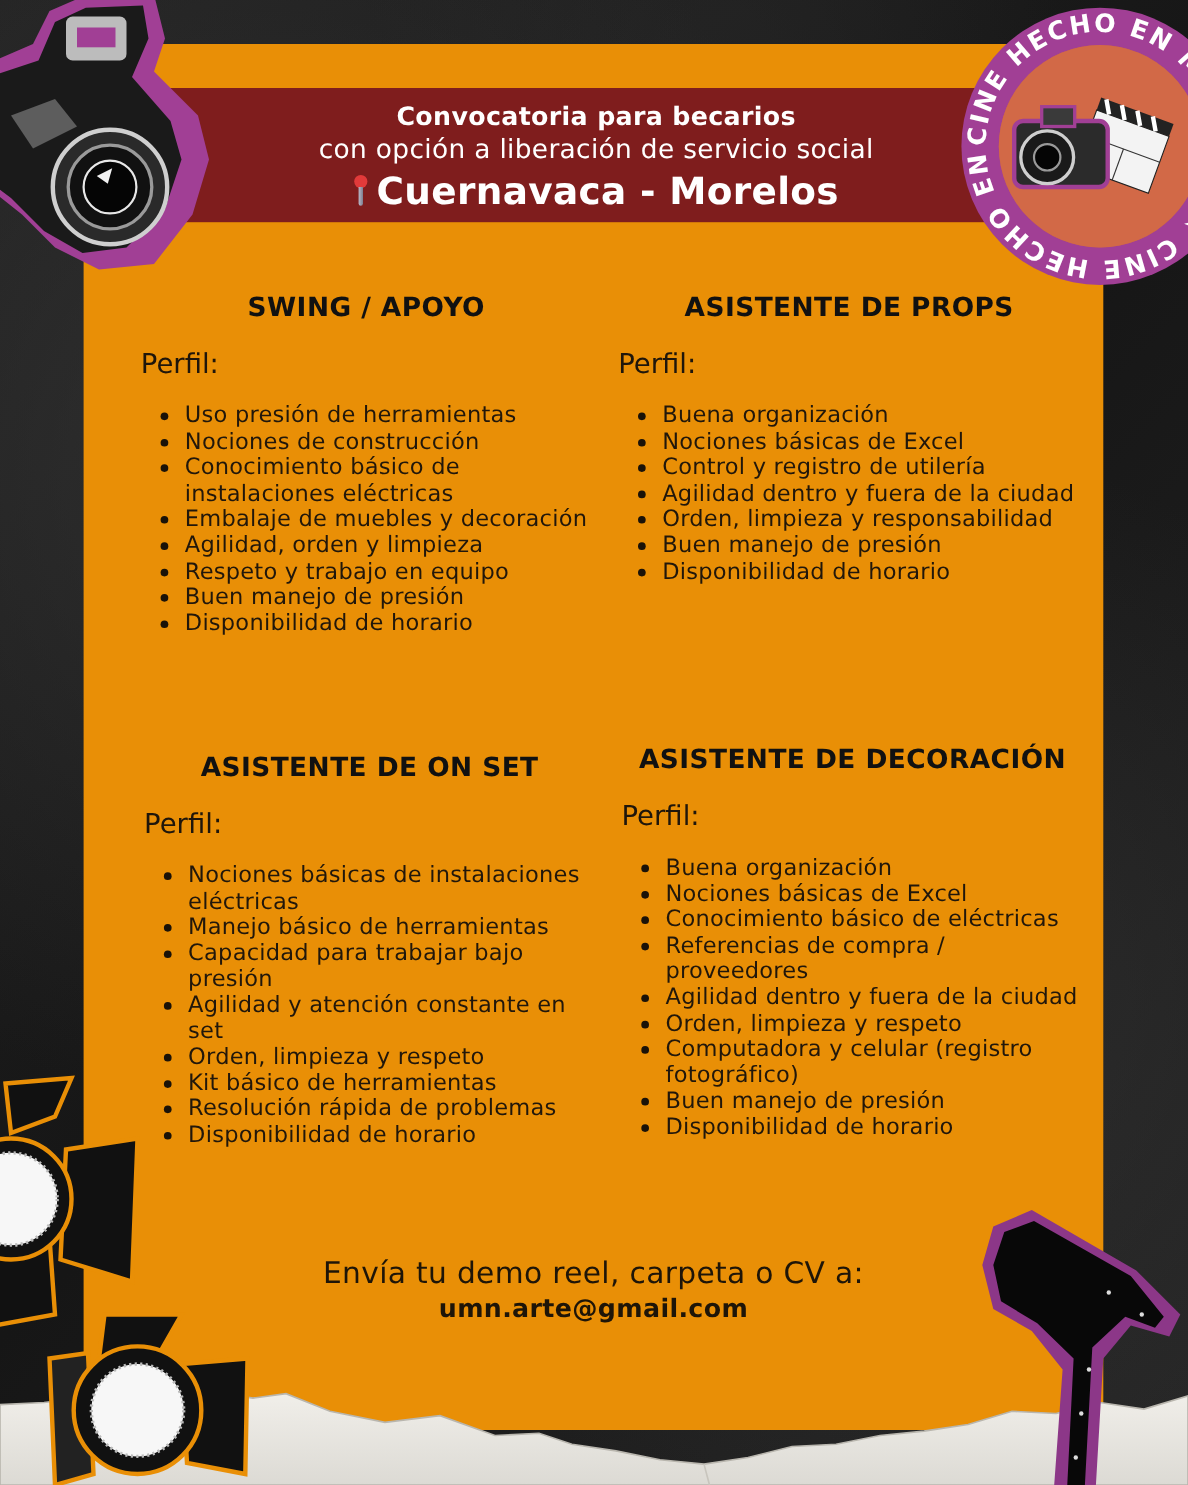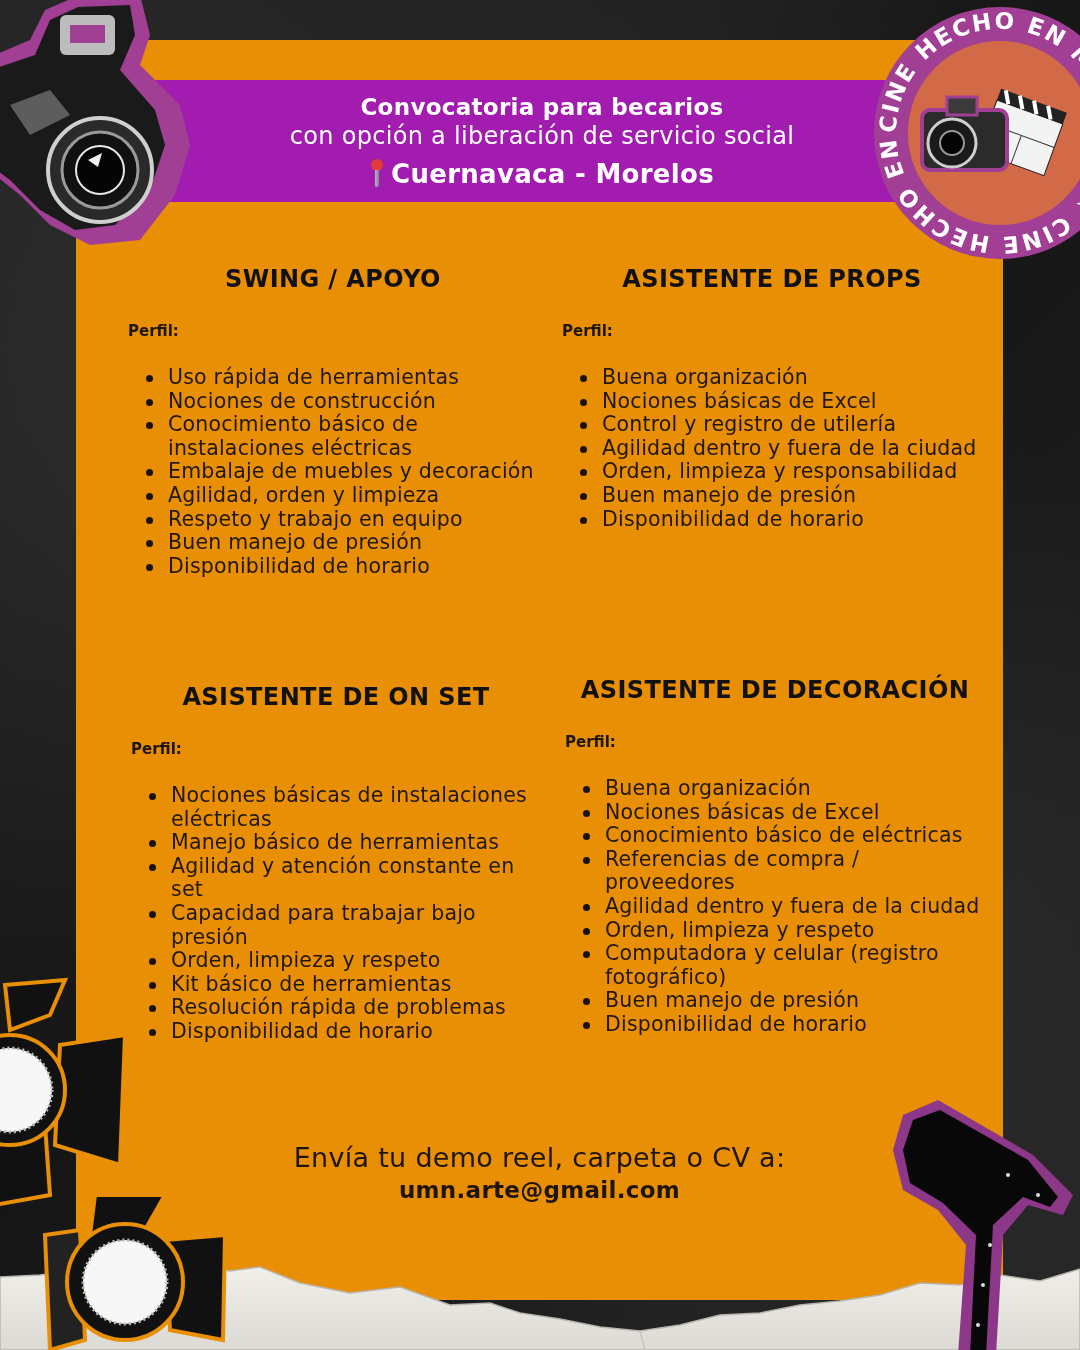--- a/index.html
+++ b/index.html
@@ -23,21 +23,21 @@
       left: 76px; top: 40px;
       width: 927px; height: 1260px;
       background: #e98f06;
     }
 
     
     .header-band {
       position: absolute;
       left: 76px; top: 80px;
       width: 880px; height: 122px;
-      background: #a21caf;
+      background: #7f1d1d;
       text-align: center;
       color: #ffffff;
       padding-top: 12px;
     }
     .header-band .line1 {
       font-family: "DejaVu Sans", sans-serif;
       font-weight: bold;
       font-size: 23px;
       letter-spacing: 0.3px;
       line-height: 30px;
@@ -48,21 +48,21 @@
       font-weight: normal;
       font-size: 24px;
       letter-spacing: 0.3px;
       line-height: 28px;
       padding-left: 52px;
     }
     .header-band .line3 {
       margin-top: 8px;
       font-family: "DejaVu Sans", sans-serif;
       font-weight: bold;
-      font-size: 26px;
+      font-size: 34px;
       letter-spacing: 0.3px;
       line-height: 32px;
       padding-left: 52px;
       display: flex;
       justify-content: center;
       align-items: center;
       gap: 7px;
     }
     .pin-icon {
       display: inline-block;
@@ -87,25 +87,24 @@
       font-family: "DejaVu Sans", sans-serif;
       font-weight: bold;
       font-size: 24px;
       letter-spacing: 0.4px;
       color: #111;
       line-height: 30px;
       text-align: center;
     }
     .section .perfil {
       font-family: "DejaVu Sans", sans-serif;
-      font-size: 15px;
+      font-size: 25px;
       color: #1f160b;
       margin-top: 24px;
       line-height: 26px;
-      font-weight: bold;
     }
     .section ul {
       list-style: none;
       margin-top: 22px;
       padding-left: 18px;
     }
     .section li {
       position: relative;
       font-family: "DejaVu Sans", sans-serif;
       font-size: 20.5px;
@@ -181,21 +180,21 @@
           <span class="needle"></span>
       </span>
       <span>Cuernavaca - Morelos</span>
     </div>
   </div>
 
   <div class="section" id="sec-swing">
     <h2>SWING / APOYO</h2>
     <div class="perfil">Perfil:</div>
     <ul>
-      <li>Uso rápida de herramientas</li>
+      <li>Uso presión de herramientas</li>
       <li>Nociones de construcción</li>
       <li>Conocimiento básico de instalaciones eléctricas</li>
       <li>Embalaje de muebles y decoración</li>
       <li>Agilidad, orden y limpieza</li>
       <li>Respeto y trabajo en equipo</li>
       <li>Buen manejo de presión</li>
       <li>Disponibilidad de horario</li>
     </ul>
   </div>
 
@@ -212,22 +211,22 @@
       <li>Disponibilidad de horario</li>
     </ul>
   </div>
 
   <div class="section" id="sec-onset">
     <h2>ASISTENTE DE ON SET</h2>
     <div class="perfil">Perfil:</div>
     <ul>
       <li>Nociones básicas de instalaciones eléctricas</li>
       <li>Manejo básico de herramientas</li>
+      <li>Capacidad para trabajar bajo presión</li>
       <li>Agilidad y atención constante en set</li>
-      <li>Capacidad para trabajar bajo presión</li>
       <li>Orden, limpieza y respeto</li>
       <li>Kit básico de herramientas</li>
       <li>Resolución rápida de problemas</li>
       <li>Disponibilidad de horario</li>
     </ul>
   </div>
 
   <div class="section" id="sec-deco">
     <h2>ASISTENTE DE DECORACIÓN</h2>
     <div class="perfil">Perfil:</div>

